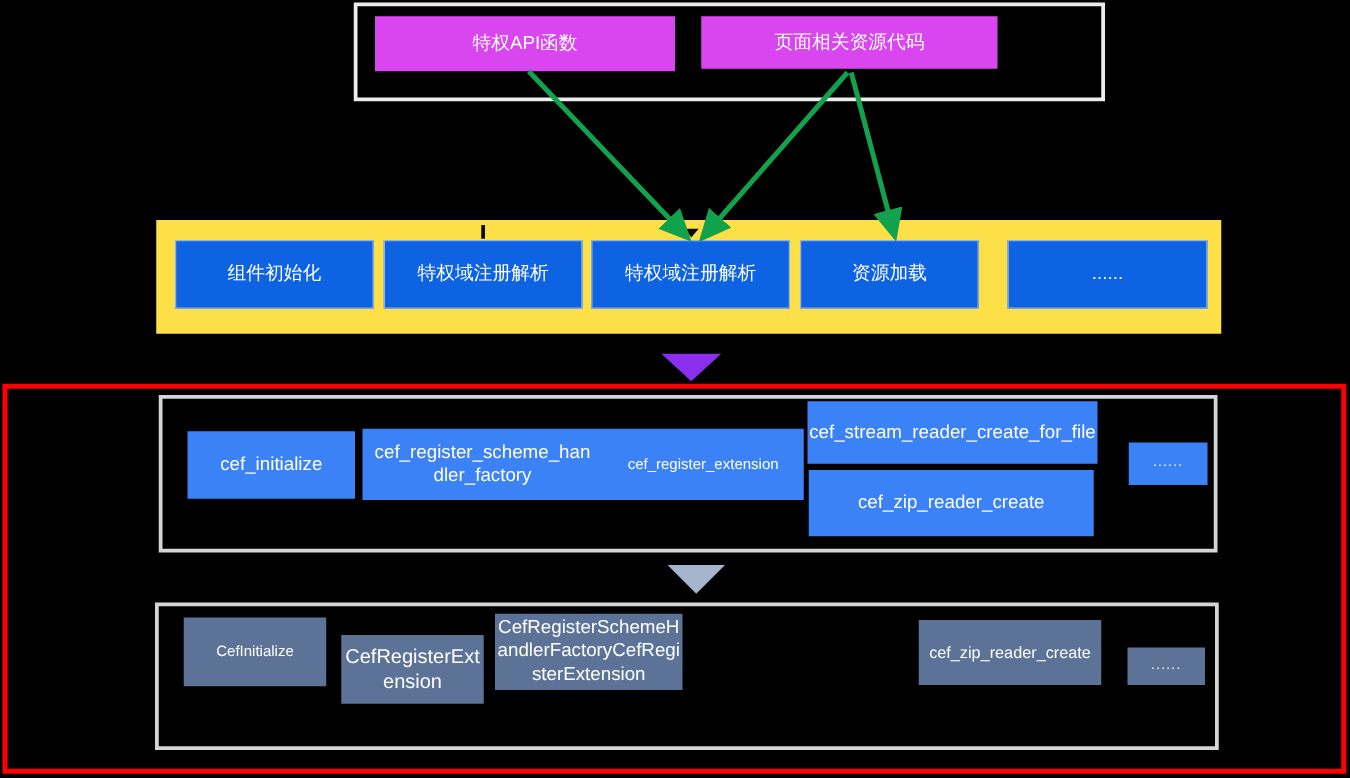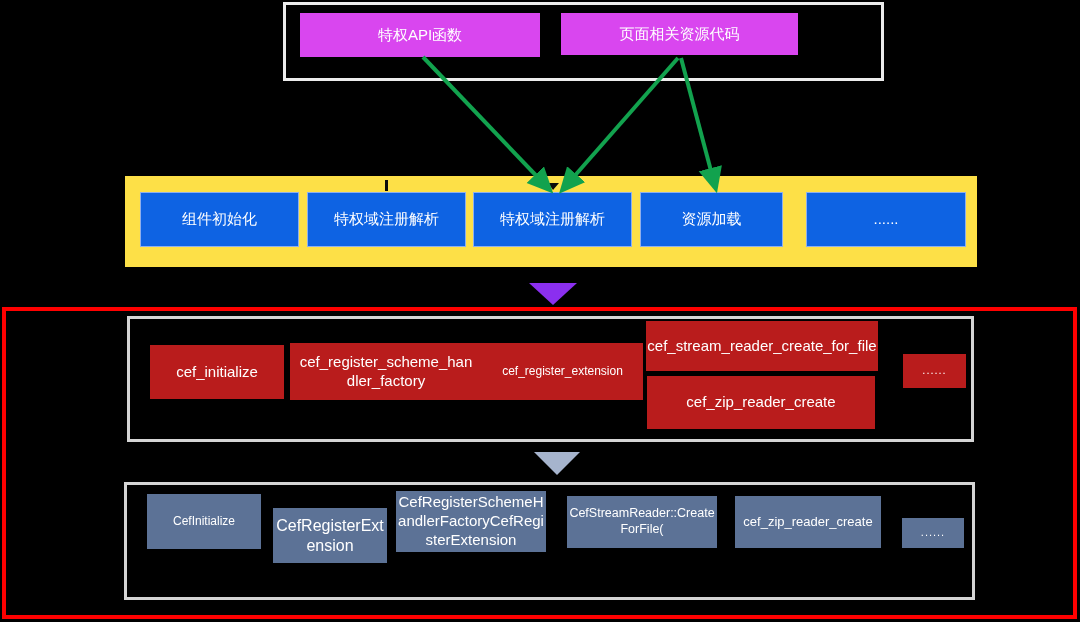--- a/index.html
+++ b/index.html
@@ -13,21 +13,21 @@
   .red-frame{left:2px;top:307px;width:1075px;height:312px;border:4px solid #ff0000;}
   .capi-box{left:127px;top:316px;width:847px;height:126px;border:3px solid #d5d5d5;}
   .cpp-box{left:124px;top:482px;width:851px;height:118px;border:3px solid #d5d5d5;}
 
   .node{
     position:absolute;display:flex;align-items:center;justify-content:center;
     color:#fff;text-align:center;line-height:1.25;box-sizing:border-box;
   }
   .green{background:#d946ef;font-size:15px;}
   .blue{background:#0e63e3;border:1px solid #8fb0ec;font-size:15px;}
-  .purple{background:#b91c1c;font-size:15px;}
+  .purple{background:#3b82f6;font-size:15px;}
   .slate{background:#5c7296;font-size:15px;}
 
   
   .g1{left:14px;top:8px;width:240px;height:44px;}
   .g2{left:275px;top:8px;width:237px;height:42px;}
 
   
   .b1{left:15px;top:16px;width:159px;height:55px;}
   .b2{left:182px;top:16px;width:159px;height:55px;}
   .b3{left:348px;top:16px;width:159px;height:55px;}
@@ -85,21 +85,20 @@
     </div>
     <div class="node purple p4">cef_stream_reader_create_for_file</div>
     <div class="node purple p5">cef_zip_reader_create</div>
     <div class="node purple p6">......</div>
   </div>
 
   <div class="box cpp-box">
     <div class="node slate c1">CefInitialize</div>
     <div class="node slate c2">CefRegisterExtension</div>
     <div class="node slate c3">CefRegisterSchemeHandlerFactoryCefRegisterExtension</div>
-    <div class="node slate c4">CefStreamReader::CreateForFile(</div>
     <div class="node slate c5">cef_zip_reader_create</div>
     <div class="node slate c6">......</div>
   </div>
 
   <svg class="overlay" width="1080" height="622" viewBox="0 0 1080 622">
     <defs>
       <marker id="ah" markerWidth="7" markerHeight="7" refX="4.6" refY="3" orient="auto">
         <path d="M0,0 L6.5,3 L0,6 Z" fill="#12a24e"></path>
       </marker>
     </defs>

